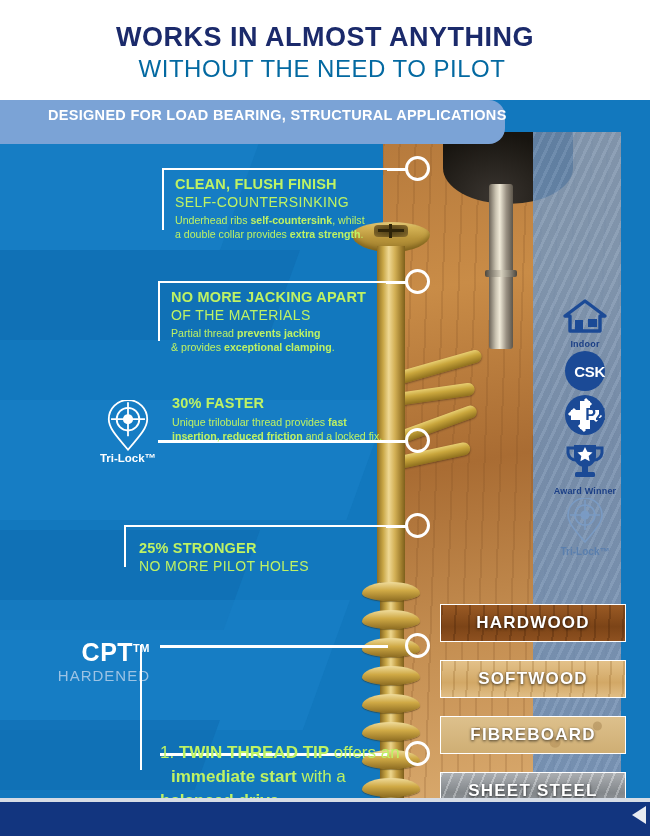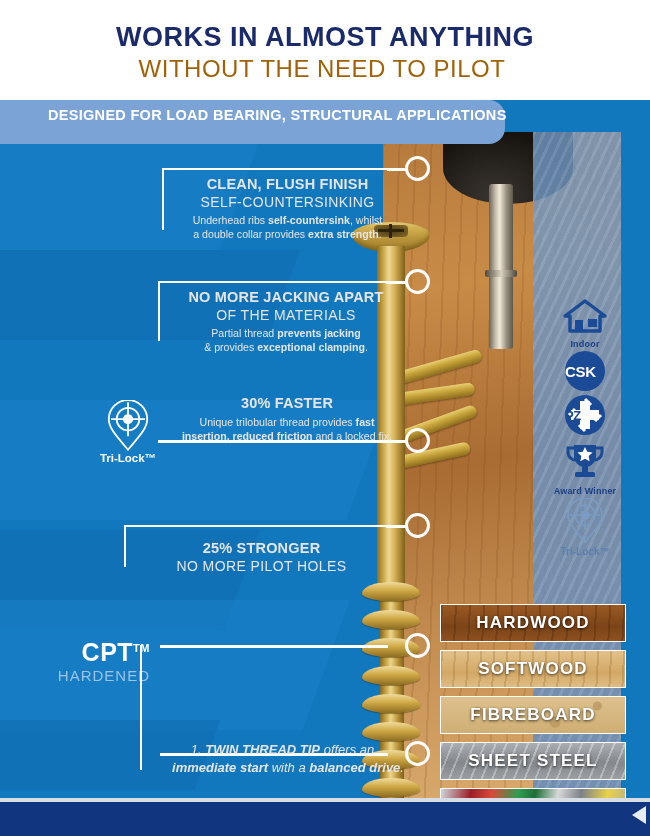--- a/index.html
+++ b/index.html
@@ -7,21 +7,21 @@
        font-family:"Liberation Sans","DejaVu Sans",sans-serif;}
   #page{position:relative;width:650px;height:836px;background:#ffffff;overflow:hidden;}
 
   
   .header{position:absolute;left:0;top:0;width:650px;height:100px;background:#ffffff;
           text-align:center;}
   .h-line1{position:absolute;left:0;top:22px;width:650px;
            font-size:27px;font-weight:bold;letter-spacing:.5px;color:#1b2a6b;
            white-space:nowrap;}
   .h-line2{position:absolute;left:0;top:55px;width:644px;
-           font-size:24px;font-weight:normal;letter-spacing:.5px;color:#a16207;
+           font-size:24px;font-weight:normal;letter-spacing:.5px;color:#0369a1;
            white-space:nowrap;}
 
   
   .panel{position:absolute;left:0;top:100px;width:650px;height:736px;
          background:#1278be;overflow:hidden;}
 
   
   .stripe{position:absolute;background:#1a82c8;opacity:.55;
           transform:skewX(-20deg);transform-origin:top left;pointer-events:none;}
   .stripe.d{background:#0e6aae;opacity:.5;}
@@ -53,21 +53,21 @@
       background:linear-gradient(180deg,rgba(120,160,205,.80),rgba(105,145,195,.86));}
   .steel-strip{position:absolute;left:150px;top:0;width:117px;height:704px;
       background:repeating-linear-gradient(115deg,rgba(255,255,255,.07) 0 3px,rgba(0,0,0,.04) 3px 9px);}
   .blue-edge{position:absolute;left:238px;top:0;width:29px;height:704px;background:#1278be;}
 
   
   .badges{position:absolute;left:552px;top:198px;width:66px;}
   .badge{position:relative;width:66px;text-align:center;margin-bottom:2px;}
   .badge-lbl{font-size:9px;font-weight:bold;color:#1b3f86;margin-top:1px;letter-spacing:.2px;}
   .circle-badge{width:40px;height:40px;border-radius:50%;background:#1b4a96;
-      margin:0 auto;display:flex;align-items:center;justify-content:flex-start;
+      margin:0 auto;display:flex;align-items:center;justify-content:flex-end;
       color:#fff;font-weight:bold;font-size:15px;letter-spacing:-.3px;}
 
   .trilock-badge{position:absolute;left:552px;top:398px;width:66px;text-align:center;}
   .trilock-badge .tl-lbl{font-size:10px;font-weight:bold;color:#5a7fae;margin-top:-2px;}
 
   
   .screw{position:absolute;left:352px;top:122px;width:78px;height:714px;}
   .head{position:absolute;left:0;top:0;width:78px;height:30px;
       background:linear-gradient(180deg,#e7cd7d 0%,#d4b355 18%,#b8943a 55%,#9d7c2c 100%);
       border-radius:50%/42% 42% 58% 58%;
@@ -82,21 +82,21 @@
       background:linear-gradient(90deg,#8d6d23 0%,#c9a747 22%,#efd894 42%,#d3b055 64%,#9c7a2b 88%,#7d601c 100%);}
   .thread-zone{position:absolute;left:10px;top:360px;width:58px;height:330px;}
   .flight{position:absolute;left:0;width:58px;height:19px;
       background:linear-gradient(180deg,#f0dc9c 0%,#cfa945 45%,#8e6d22 100%);
       border-radius:50%/60% 60% 40% 40%;
       box-shadow:0 1px 1px rgba(60,42,6,.45);}
   .core{position:absolute;left:18px;top:0;width:24px;height:316px;
       background:linear-gradient(90deg,#856620 0%,#c8a646 25%,#ecd58c 45%,#c29c40 70%,#7e5f1b 100%);}
 
   
-  .callout{position:absolute;color:#e5e5e5;text-align:center;}
+  .callout{position:absolute;color:#bef264;}
   .co-title{font-size:14.5px;font-weight:bold;letter-spacing:.2px;line-height:1.22;}
   .co-sub{font-size:14px;font-weight:normal;letter-spacing:.4px;line-height:1.22;}
   .co-body{font-size:10.6px;line-height:1.32;margin-top:3px;}
   .co-body b{font-weight:bold;}
 
   .bracket{position:absolute;border-left:2.5px solid #ffffff;border-top:2.5px solid #ffffff;}
   .leadline{position:absolute;height:2.5px;background:#ffffff;}
   .marker{position:absolute;width:25px;height:25px;border:3px solid #ffffff;
       border-radius:50%;box-sizing:border-box;}
 
@@ -108,21 +108,21 @@
   .cpt{position:absolute;left:22px;top:540px;width:128px;text-align:right;color:#fff;}
   .cpt-main{font-size:25px;font-weight:bold;letter-spacing:.5px;line-height:1;}
   .cpt-main sup{font-size:11px;font-weight:bold;vertical-align:super;}
   .cpt-sub{font-size:15px;color:#9cc3e4;letter-spacing:1px;margin-top:2px;}
 
   .ts-block{position:absolute;left:20px;top:700px;width:180px;text-align:center;color:#fff;
       font-size:14.5px;font-weight:bold;line-height:1.28;letter-spacing:.2px;}
 
   
   .materials{position:absolute;left:440px;top:504px;width:186px;}
-  .matbar{position:relative;width:186px;height:38px;margin-bottom:8px;
+  .matbar{position:relative;width:186px;height:38px;margin-bottom:18px;
       border:1.5px solid #ffffff;box-sizing:border-box;overflow:hidden;}
   .matbar span{position:absolute;left:0;top:0;width:100%;height:100%;
       display:flex;align-items:center;justify-content:center;
       font-size:17px;font-weight:bold;color:#ffffff;letter-spacing:1.2px;
       text-shadow:0 1px 3px rgba(0,0,0,.75);}
   .m-hardwood{background:repeating-linear-gradient(93deg,rgba(70,34,8,.3) 0 2px,rgba(0,0,0,0) 2px 14px),
       linear-gradient(180deg,#9a5a24,#7c4417 60%,#8e5120);}
   .m-softwood{background:repeating-linear-gradient(93deg,rgba(150,105,45,.28) 0 2px,rgba(0,0,0,0) 2px 13px),
       linear-gradient(180deg,#e3c189,#d2a866 60%,#e0bd85);}
   .m-fibreboard{background:
@@ -194,21 +194,21 @@
           <span>CSK</span>
         </div>
       </div>
 
       <div class="badge" style="margin-top:4px;">
         <div class="circle-badge" style="position:relative;">
           <svg width="40" height="40" viewBox="0 0 40 40" style="position:absolute;left:0;top:0;">
             <path d="M15 6 h10 v9 h9 v10 h-9 v9 h-10 v-9 h-9 v-10 h9 z" fill="#ffffff"></path>
             <path d="M20 4 L26 10 M20 36 L14 30 M4 20 L10 14 M36 20 L30 26" stroke="#ffffff" stroke-width="3"></path>
           </svg>
-          <span style="position:relative;color:#1b4a96;font-size:13px;">PZ</span>
+          <span style="position:relative;color:#1b4a96;font-size:16px;">PZ</span>
         </div>
       </div>
 
       <div class="badge" style="margin-top:6px;">
         <svg width="46" height="40" viewBox="0 0 46 40">
           <path d="M12 4 h22 v11 a11 11 0 0 1 -22 0 z" fill="#1b4a96"></path>
           <path d="M12 7 h-6 v5 a8 8 0 0 0 8 7" fill="none" stroke="#1b4a96" stroke-width="3"></path>
           <path d="M34 7 h6 v5 a8 8 0 0 1 -8 7" fill="none" stroke="#1b4a96" stroke-width="3"></path>
           <rect x="20" y="25" width="6" height="6" fill="#1b4a96"></rect>
           <rect x="13" y="31" width="20" height="5" rx="1.5" fill="#1b4a96"></rect>
@@ -306,21 +306,21 @@
     </div>
 
     <div class="bracket" style="left:140px;top:545px;width:246px;height:125px;border-right:none;border-bottom:none;border-top:none;"></div>
     <div class="leadline" style="left:160px;top:545px;width:228px;"></div>
     <div class="marker" style="left:405px;top:533px;"></div>
     <div class="leadline" style="left:160px;top:653px;width:228px;"></div>
     <div class="marker" style="left:405px;top:641px;"></div>
 
 
     <div class="callout" style="left:160px;top:641px;width:245px;">
-      <div class="co-body" style="font-size:13px;line-height:1.4;margin-top:0;font-style:italic;">
+      <div class="co-body" style="font-size:17px;line-height:1.4;margin-top:0;">
         <span>1.</span>
         <b>TWIN THREAD TIP</b><span> offers an</span><br>
         <span style="display:inline-block;width:11px;"></span><b>immediate start</b><span> with a </span><b>balanced drive</b><span>.</span>
       </div>
     </div>
 
     <div class="ts-block">
       <div>2 THREADS, 1 SCREW</div>
       <div>TS THREAD SYSTEM</div>
     </div>

